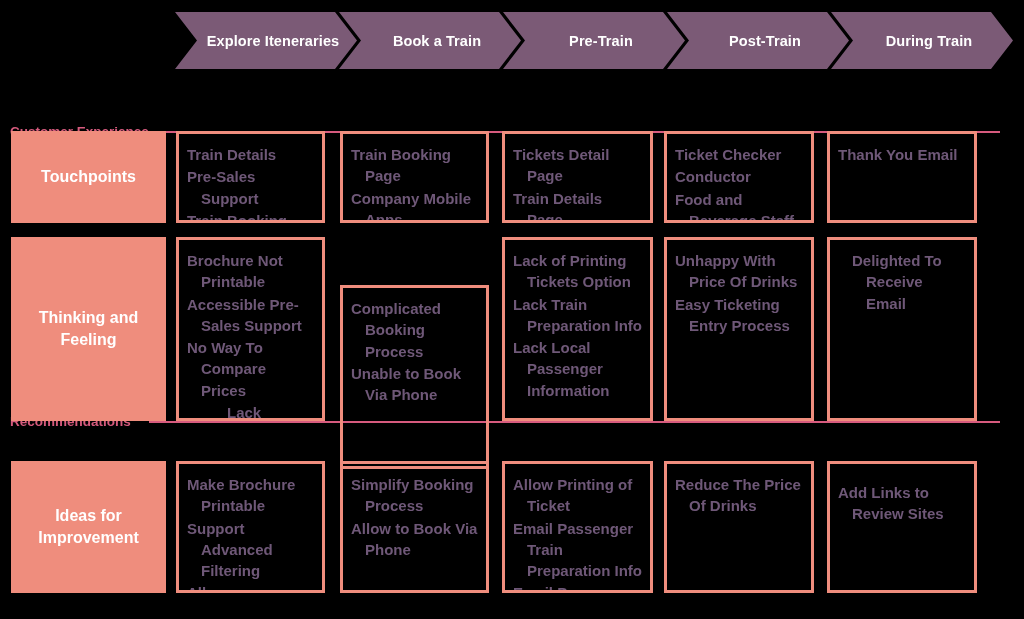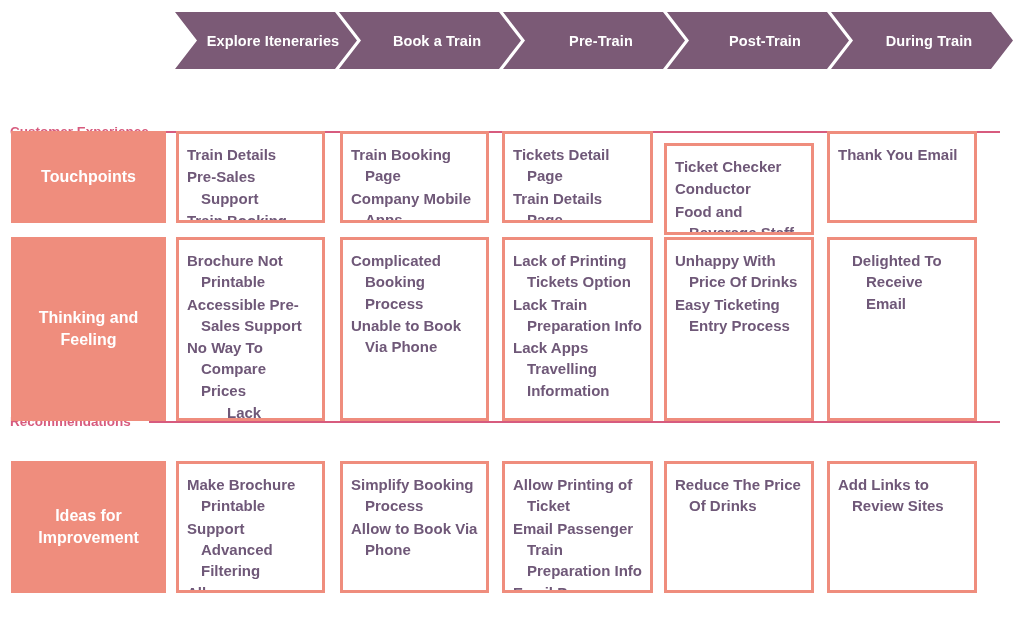--- a/index.html
+++ b/index.html
@@ -139,21 +139,21 @@
   
   .c1 { left: 176px; width: 149px; }
   .c2 { left: 340px; width: 149px; }
   .c3 { left: 502px; width: 151px; }
   .c4 { left: 664px; width: 150px; }
   .c5 { left: 827px; width: 150px; }
 </style>
 </head>
 <body style="background: rgb(74, 107, 80);">
 
-<div id="stage" style="background: #ffffff;">
+<div id="stage" style="background: #000000;">
 
   <div id="phase-strip">
     <div class="phase" style="background: rgb(123, 90, 118);">
       <span class="phase-label" style="color: rgb(255, 255, 255);">Explore Iteneraries</span>
     </div>
     <div class="phase" style="background: rgb(123, 90, 118);">
       <span class="phase-label" style="color: rgb(255, 255, 255);">Book a Train</span>
     </div>
     <div class="phase" style="background: rgb(123, 90, 118);">
       <span class="phase-label" style="color: rgb(255, 255, 255);">Pre-Train</span>
@@ -198,52 +198,52 @@
         <li class="wrapped" style="color: rgb(111, 88, 120);">Train Booking Page</li>
         <li class="wrapped" style="color: rgb(111, 88, 120);">Company Mobile Apps</li>
       </ul>
   </div>
   <div class="cell r1 c3" style="border-color: rgb(239, 141, 125);">
     <ul>
         <li class="wrapped" style="color: rgb(111, 88, 120);">Tickets Detail Page</li>
         <li class="wrapped" style="color: rgb(111, 88, 120);">Train Details Page</li>
       </ul>
   </div>
-  <div class="cell r1 c4" style="border-color: rgb(239, 141, 125); margin-top: 12px;">
+  <div class="cell r1 c4" style="border-color: rgb(239, 141, 125);">
     <ul>
         <li class="wrapped" style="color: rgb(111, 88, 120);">Ticket Checker</li>
         <li class="wrapped" style="color: rgb(111, 88, 120);">Conductor</li>
         <li class="wrapped" style="color: rgb(111, 88, 120);">Food and Beverage Staff</li>
       </ul>
   </div>
   <div class="cell r1 c5" style="border-color: rgb(239, 141, 125);">
     <ul>
         <li class="wrapped" style="color: rgb(111, 88, 120);">Thank You Email</li>
       </ul>
   </div>
 
   <div class="cell r2 c1" style="border-color: rgb(239, 141, 125);">
     <ul>
         <li class="wrapped" style="color: rgb(111, 88, 120);">Brochure Not Printable</li>
         <li class="wrapped" style="color: rgb(111, 88, 120);">Accessible Pre-Sales Support</li>
         <li class="wrapped" style="color: rgb(111, 88, 120);">No Way To Compare Prices</li>
         <li class="wrapped" style="color: rgb(111, 88, 120); margin-left: 40px;">Lack Robust Filters</li>
       </ul>
   </div>
-  <div class="cell r2 c2" style="border-color: rgb(239, 141, 125);">
+  <div class="cell r2 c2" style="border-color: rgb(239, 141, 125); margin-top: 48px;">
     <ul>
         <li class="wrapped" style="color: rgb(111, 88, 120);">Complicated Booking Process</li>
         <li class="wrapped" style="color: rgb(111, 88, 120);">Unable to Book Via Phone</li>
       </ul>
   </div>
   <div class="cell r2 c3" style="border-color: rgb(239, 141, 125);">
     <ul>
         <li class="wrapped" style="color: rgb(111, 88, 120);">Lack of Printing Tickets Option</li>
         <li class="wrapped" style="color: rgb(111, 88, 120);">Lack Train Preparation Info</li>
-        <li class="wrapped" style="color: rgb(111, 88, 120);">Lack Apps Travelling Information</li>
+        <li class="wrapped" style="color: rgb(111, 88, 120);">Lack Local Passenger Information</li>
       </ul>
   </div>
   <div class="cell r2 c4" style="border-color: rgb(239, 141, 125);">
     <ul>
         <li class="wrapped" style="color: rgb(111, 88, 120);">Unhappy With Price Of Drinks</li>
         <li class="wrapped" style="color: rgb(111, 88, 120);">Easy Ticketing Entry Process</li>
       </ul>
   </div>
   <div class="cell r2 c5" style="border-color: rgb(239, 141, 125); padding-left: 22px;">
     <ul>
@@ -271,17 +271,17 @@
         <li class="wrapped" style="color: rgb(111, 88, 120);">Email Passenger Local Travelling Info</li>
       </ul>
   </div>
   <div class="cell r3 c4" style="border-color: rgb(239, 141, 125);">
     <ul>
         <li class="wrapped" style="color: rgb(111, 88, 120);">Reduce The Price Of Drinks</li>
       </ul>
   </div>
   <div class="cell r3 c5" style="border-color: rgb(239, 141, 125);">
     <ul>
-        <li class="wrapped" style="color: rgb(111, 88, 120);">Add Links to Review Sites</li>
+        <li class="wrapped" style="color: rgb(111, 88, 120); margin-top: 8px;">Add Links to Review Sites</li>
       </ul>
   </div>
 
 </div>
 
 </body></html>

